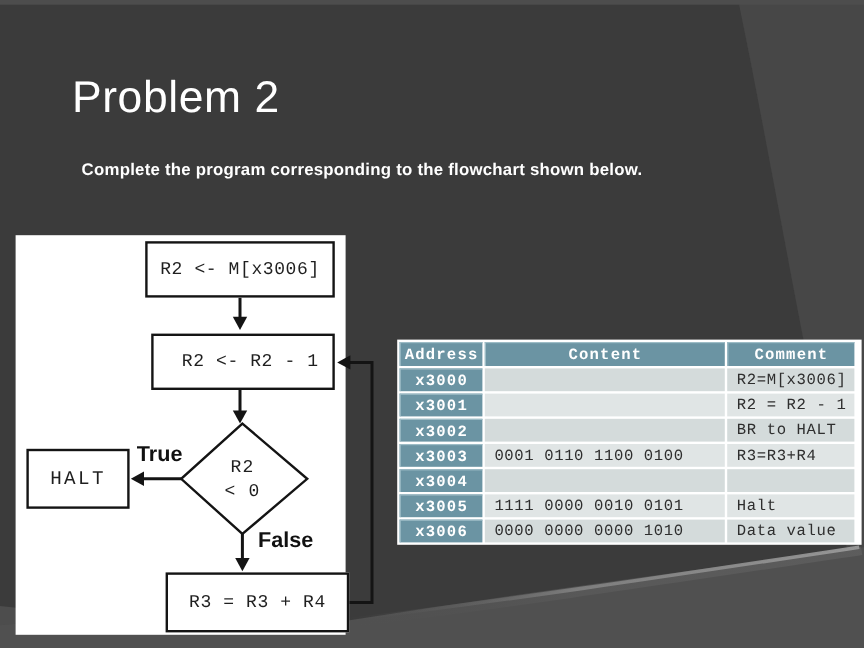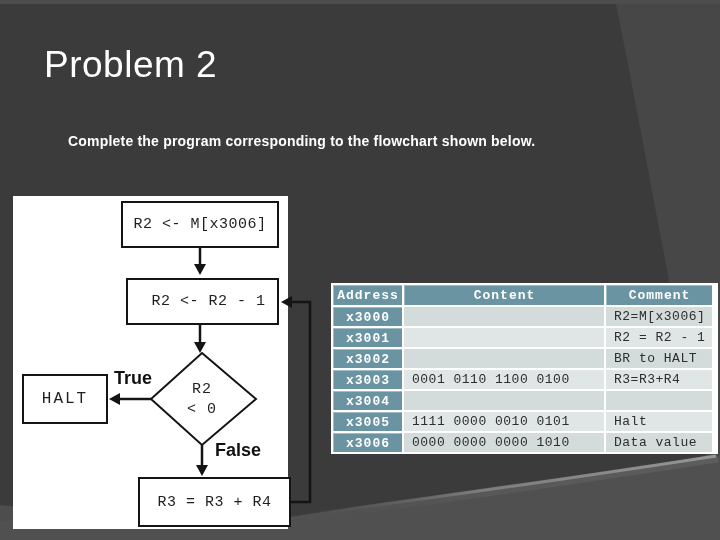--- a/index.html
+++ b/index.html
@@ -7,21 +7,21 @@
     --swoosh_glow:#9a9a9a; --panel:#ffffff; --table_header:#6b94a3; --row_a:#d4dbdb;
     --row_b:#e0e5e5; --text_light:#ffffff; --text_dark:#1f1f1f; --line:#141414;
   }
   html,body{margin:0;padding:0;background:#222;}
   .slide{
     position:relative; width:720px; height:540px; overflow:hidden;
     font-family:"Liberation Sans", sans-serif; background:var(--slide_bg);
   }
   .bg-svg{position:absolute; inset:0;}
   .title{
-    position:absolute; left:44px; top:44px; margin:0;
+    position:absolute; left:44px; top:44px; margin:16px;
     font-size:37px; font-weight:400; color:var(--text_light); letter-spacing:0.5px;
   }
   .subtitle{
     position:absolute; left:68px; top:133px; margin:0;
     font-size:14px; font-weight:700; color:var(--text_light); letter-spacing:0.2px;text-align:center;
   }
   
   .flow-panel{
     position:absolute; left:13px; top:196px; width:275px; height:333px;
     background:var(--panel);

